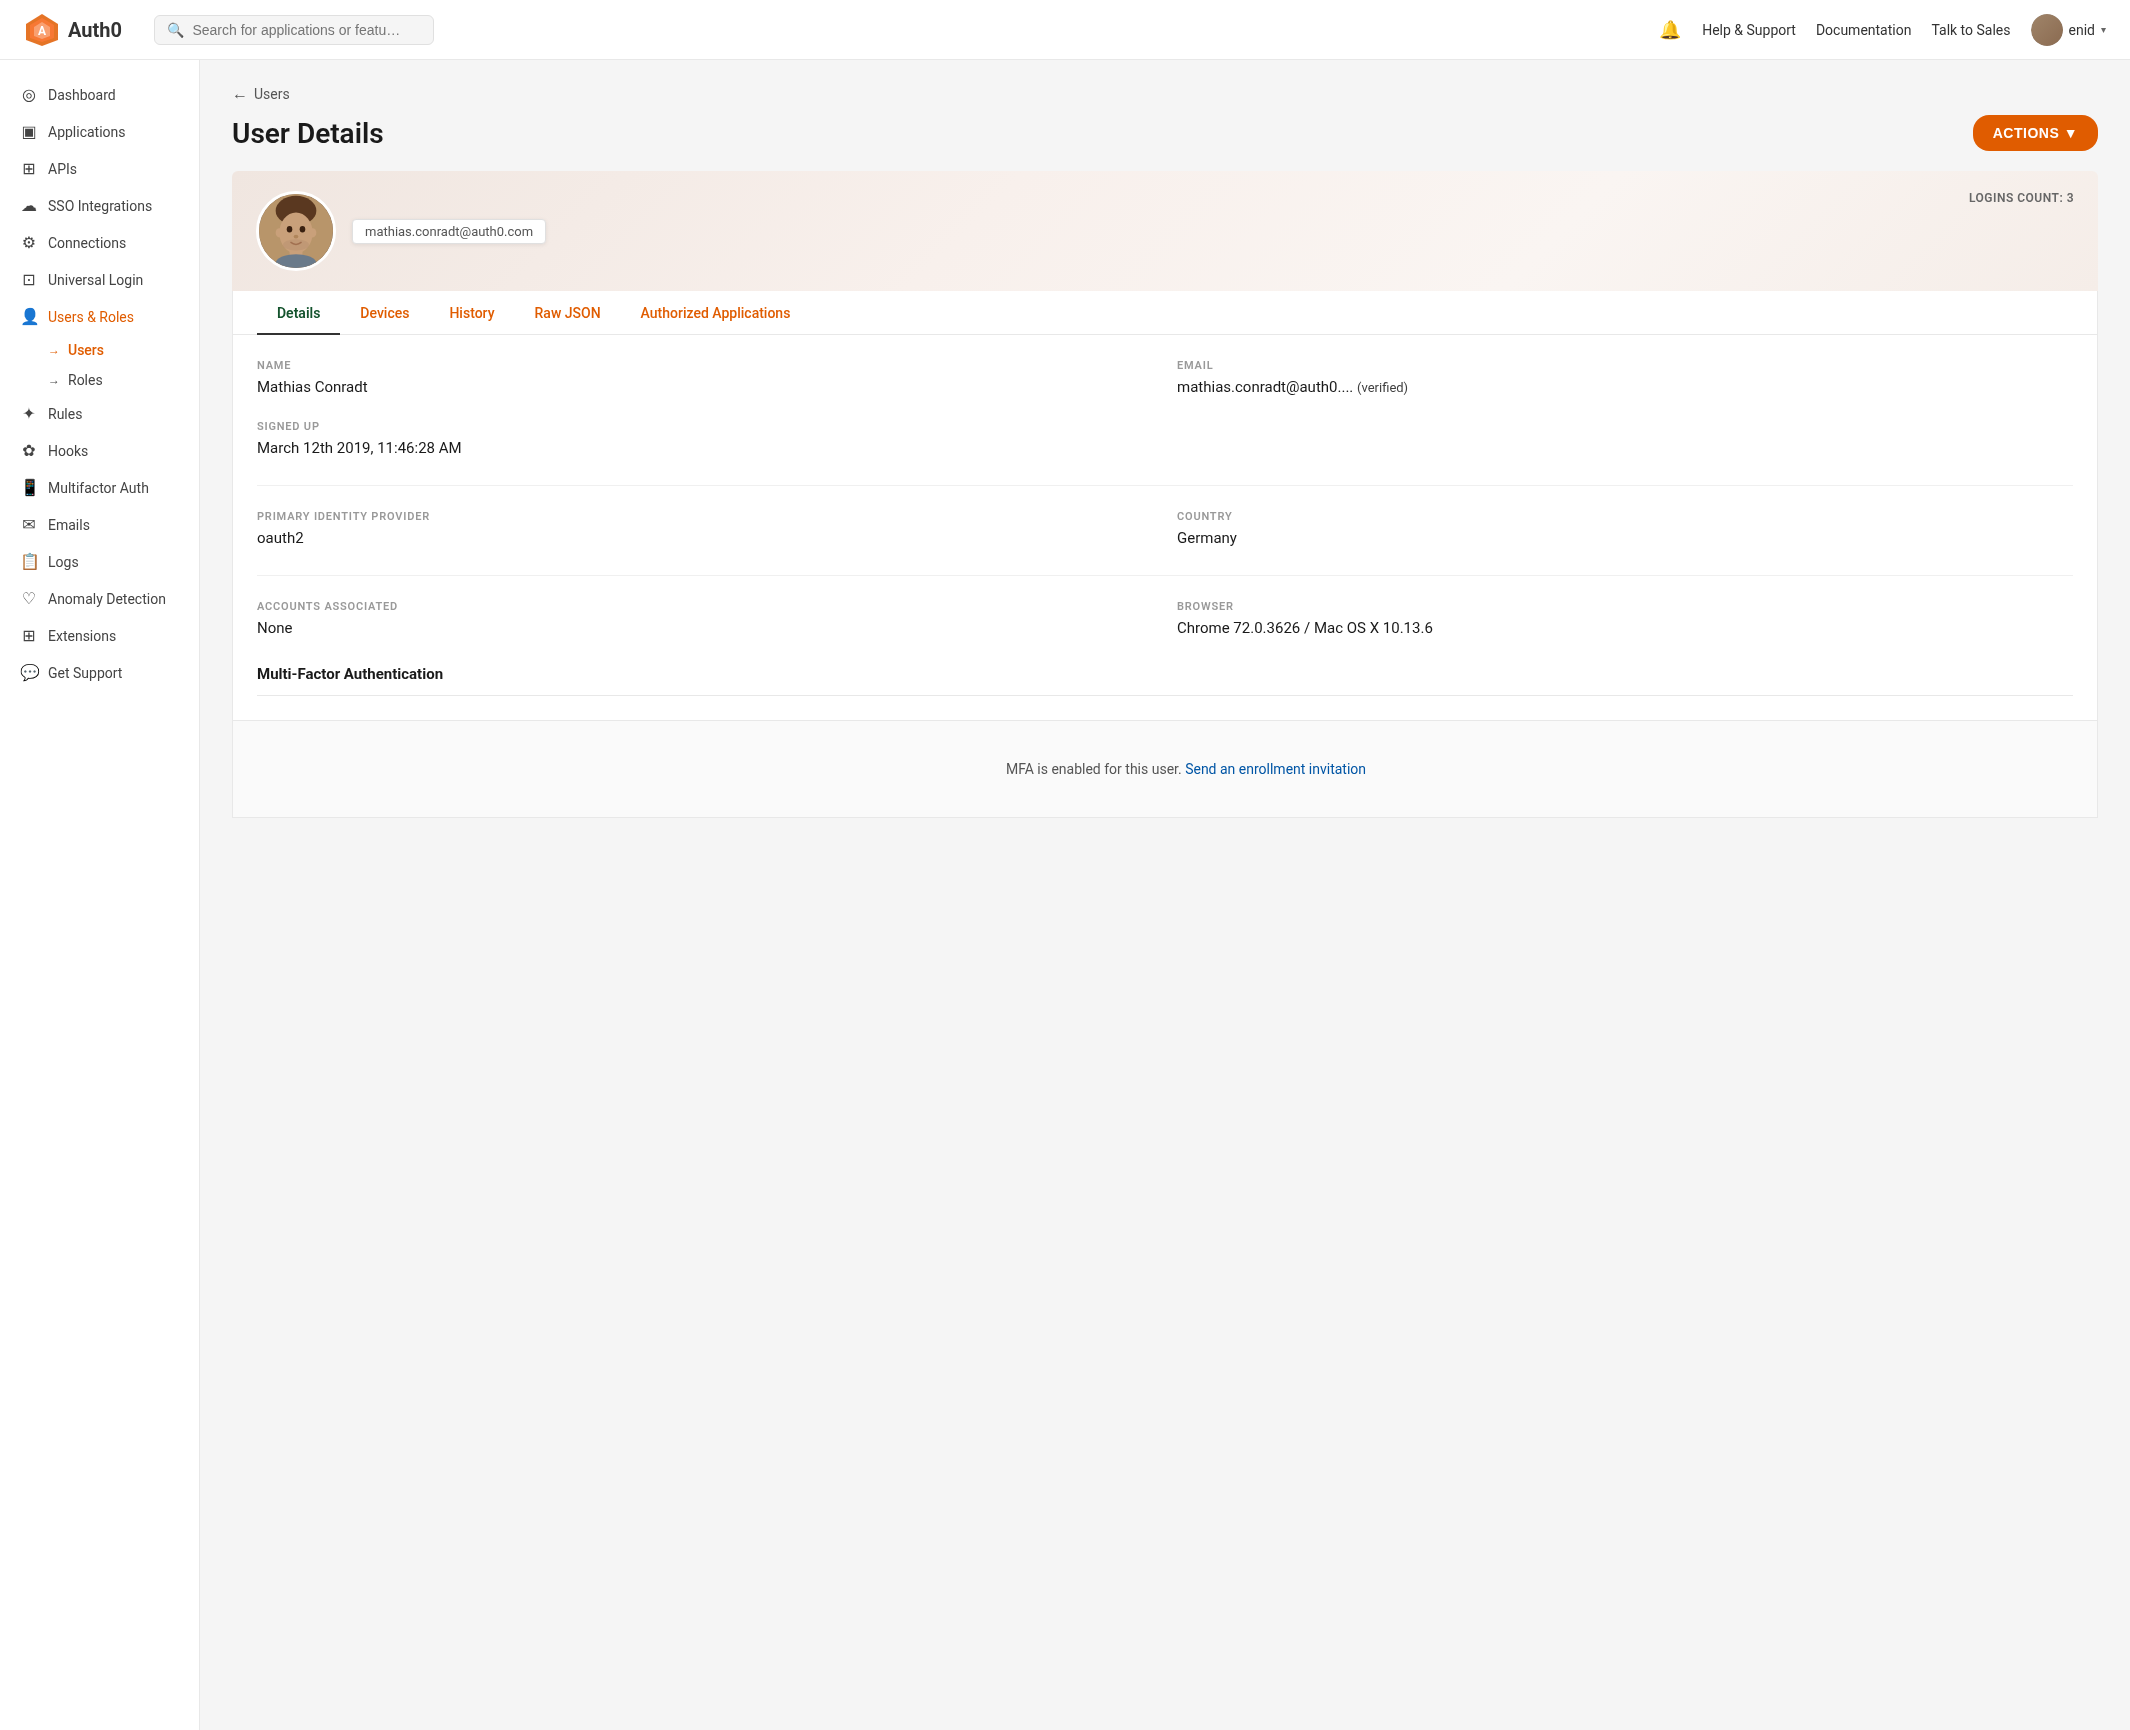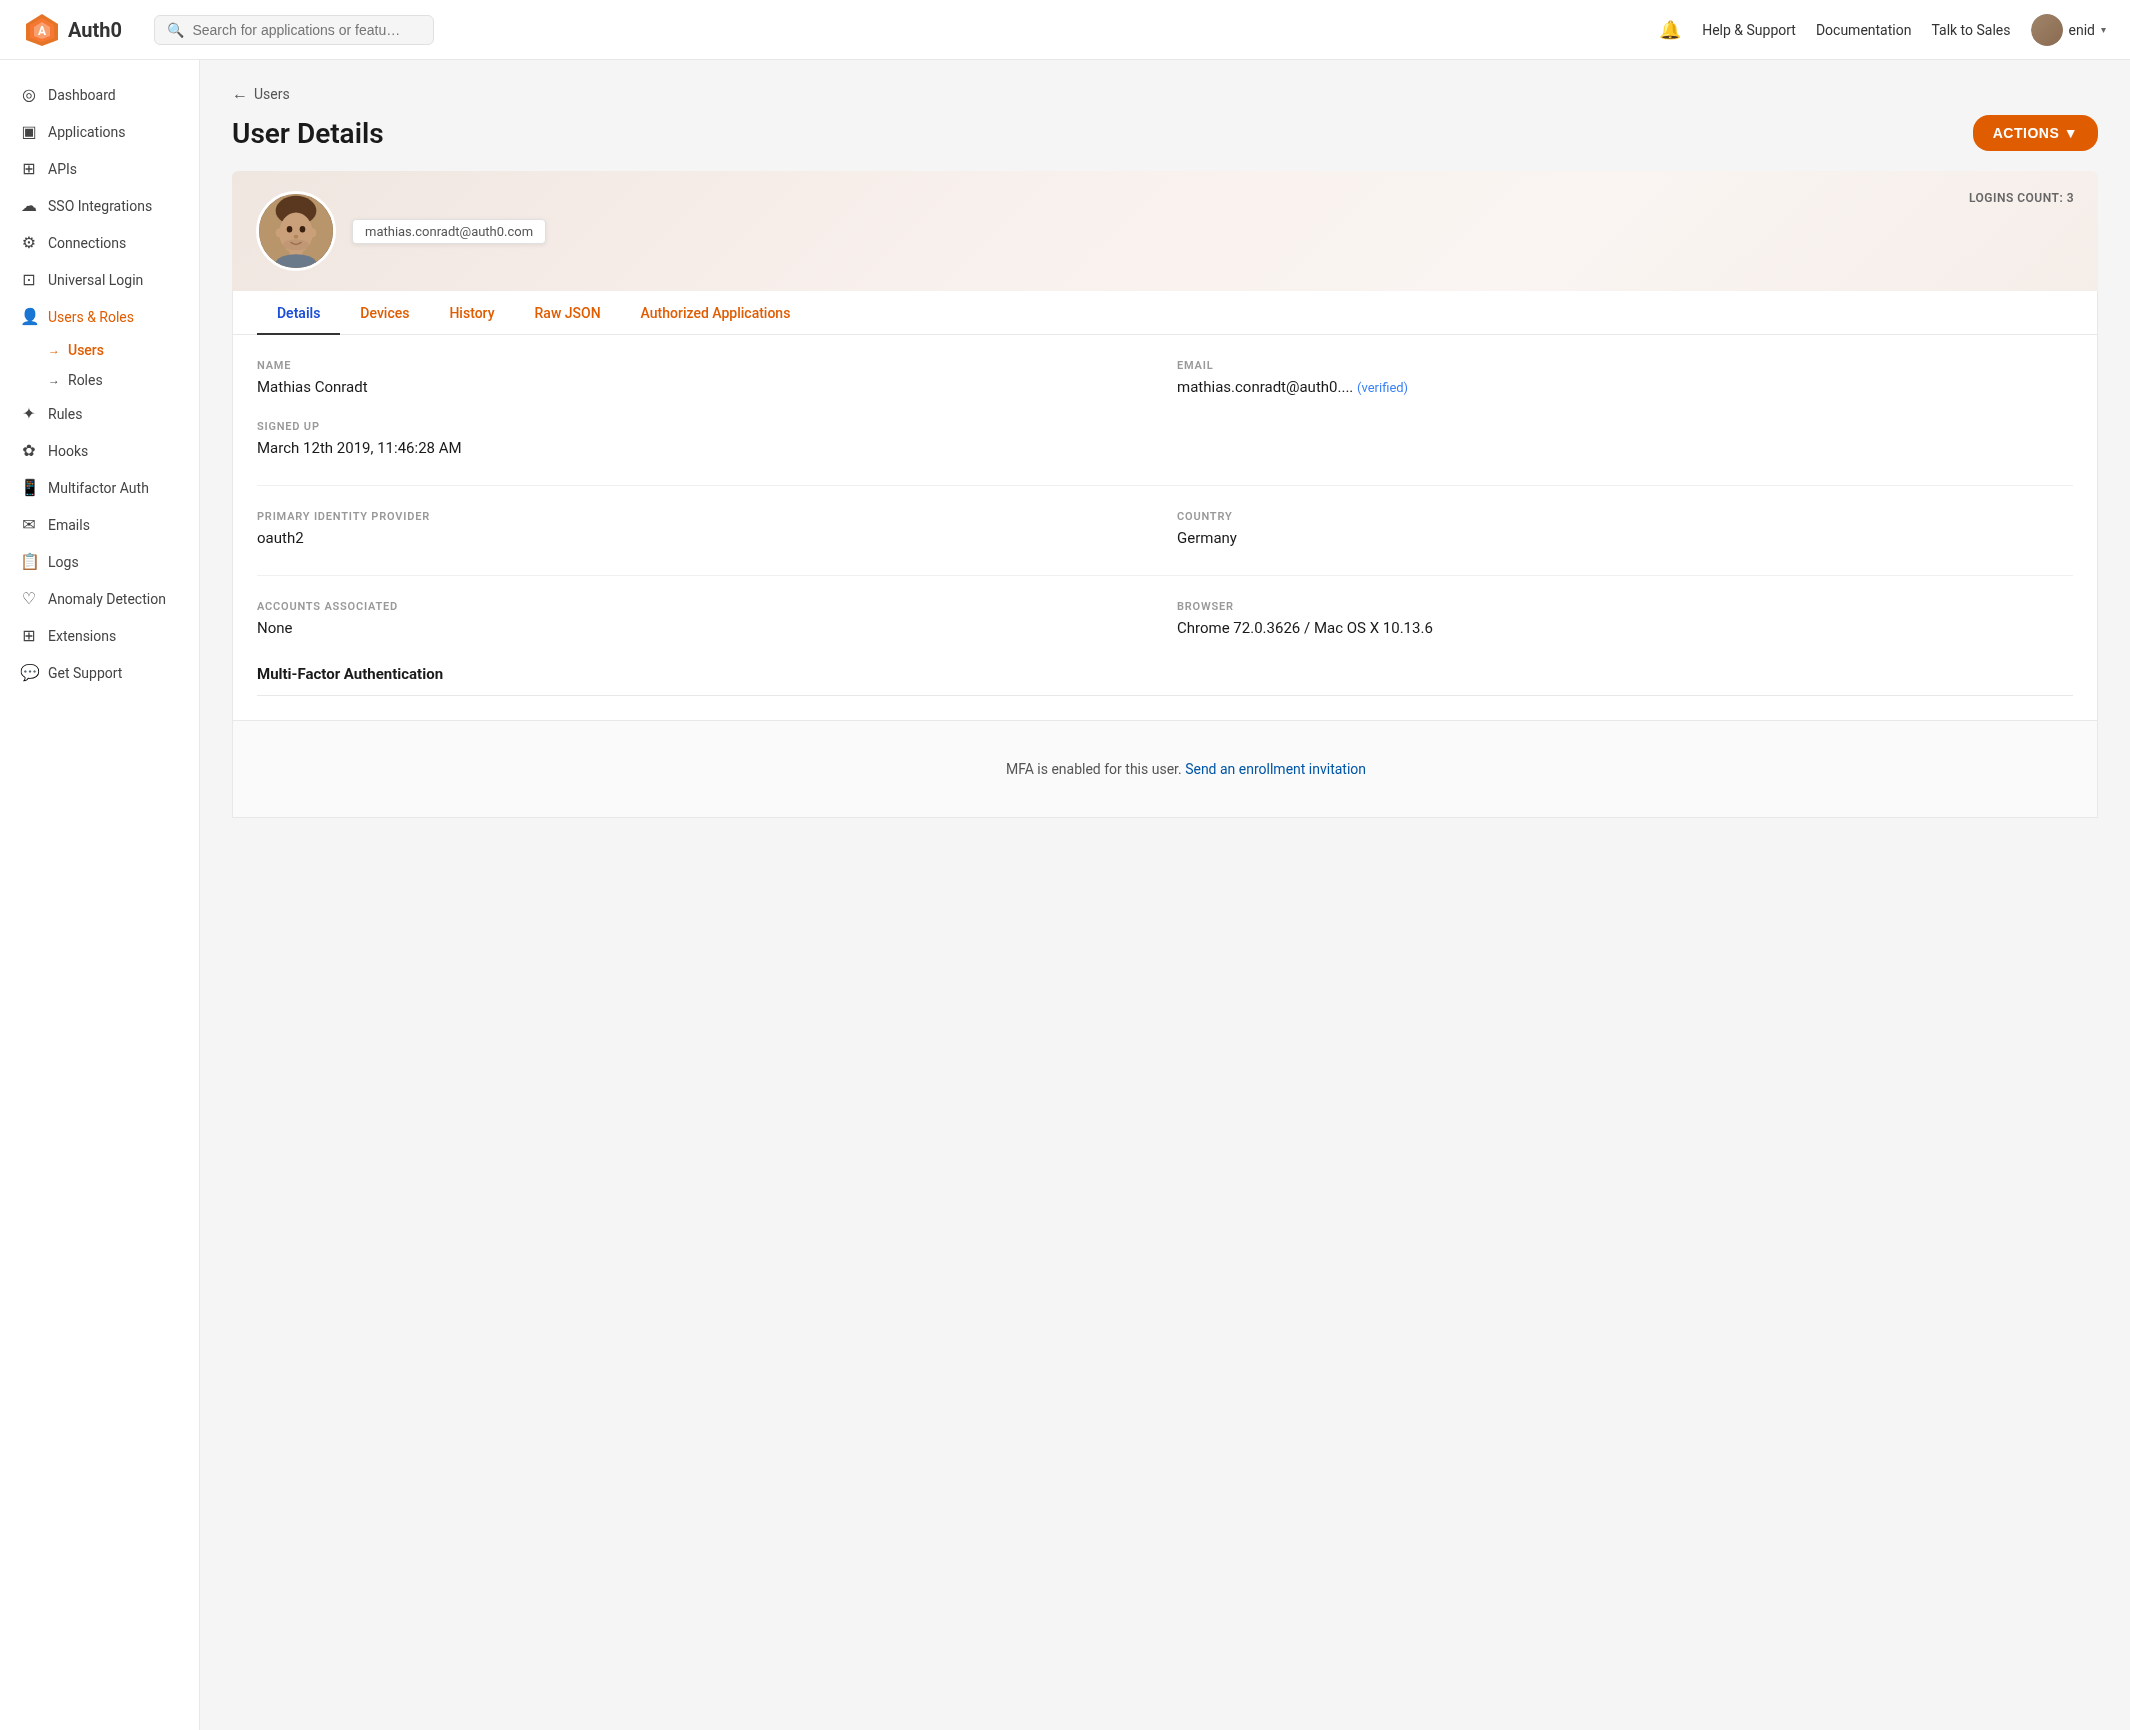--- a/index.html
+++ b/index.html
@@ -91,29 +91,29 @@
 
     
     .tabs-bar {
       background: #fff; border: 1px solid #e8e8e8; border-top: none;
       display: flex; padding: 0 24px; border-radius: 0;
     }
     .tab-item {
       padding: 14px 20px 12px; font-size: 14px; cursor: pointer; color: #e05c00;
       border-bottom: 2px solid transparent; margin-bottom: -1px; font-weight: 500;
     }
-    .tab-item.active { color: #1d4ed8; border-bottom-color: #333; font-weight: 600; }
+    .tab-item.active { color: #14532d; border-bottom-color: #333; font-weight: 600; }
 
     
     .details-section { background: #fff; border: 1px solid #e8e8e8; border-top: none; padding: 24px; }
     .details-grid { display: grid; grid-template-columns: 1fr 1fr; gap: 24px; margin-bottom: 28px; }
     .detail-item { display: flex; flex-direction: column; gap: 6px; }
     .detail-label { font-size: 11px; font-weight: 600; color: #999; letter-spacing: 0.8px; text-transform: uppercase; }
     .detail-value { font-size: 15px; color: #1a1a1a; }
-    .detail-value .verified { color: #3b82f6; font-size: 13px; }
+    .detail-value .verified { color: #404040; font-size: 13px; }
     .section-divider { border: none; border-top: 1px solid #f0f0f0; margin: 4px 0 24px; }
 
     
     .mfa-section { }
     .mfa-title { font-size: 15px; font-weight: 700; color: #1a1a1a; margin-bottom: 12px; }
     .mfa-divider { border: none; border-top: 1px solid #e8e8e8; margin-bottom: 0; }
     .mfa-content { background: #fafafa; border: 1px solid #e8e8e8; border-top: none; padding: 40px 24px; text-align: center; }
     .mfa-text { color: #555; font-size: 14px; margin-left: 42px; }
     .mfa-link { color: #0055a5; text-decoration: none; cursor: pointer; }
 

